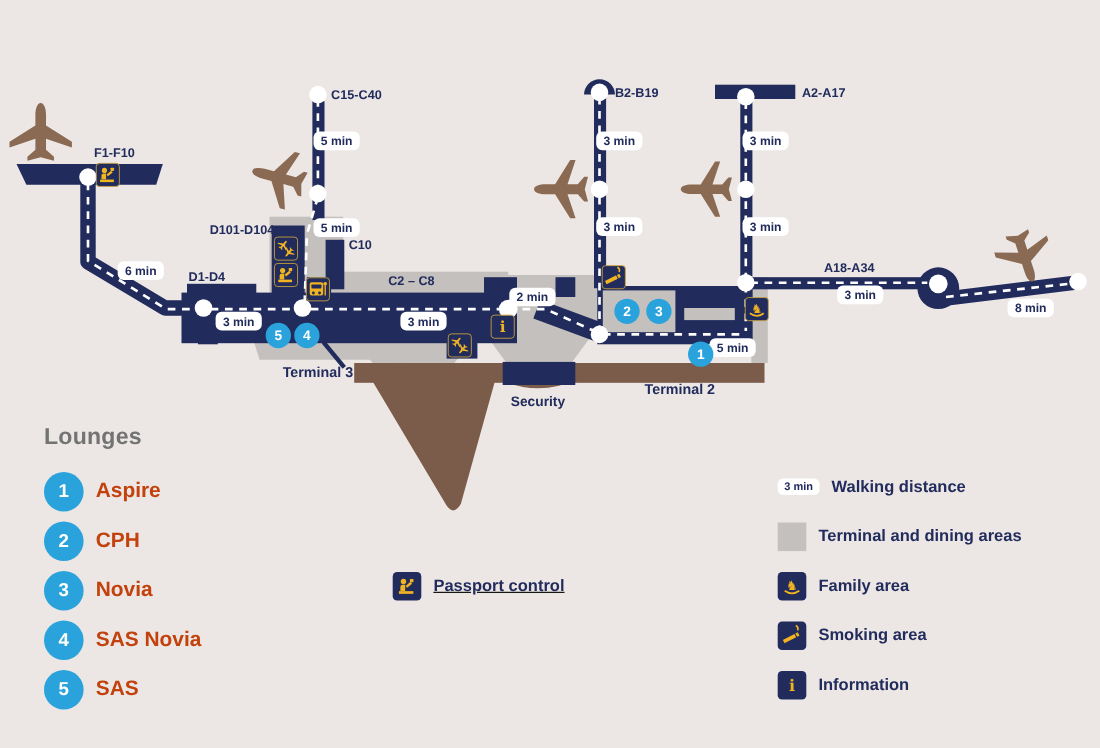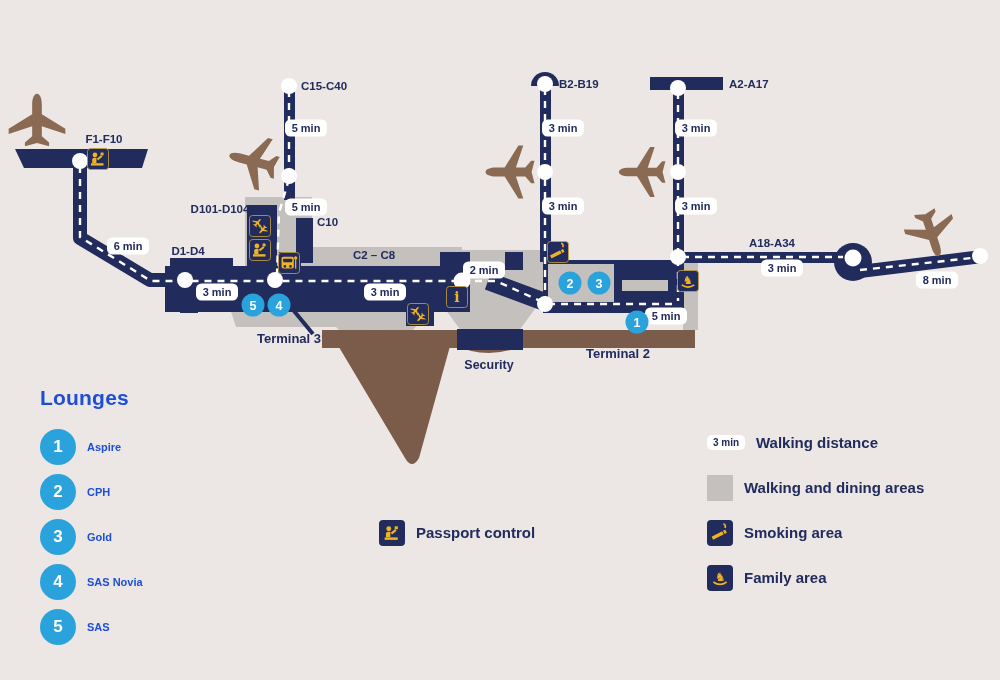--- a/index.html
+++ b/index.html
@@ -11,27 +11,27 @@
   .seclabel{font-weight:bold;font-size:12.5px;fill:#212b5c;}
   .pill rect{fill:#ffffff;}
   .pill text{font-weight:bold;font-size:11px;fill:#212b5c;text-anchor:middle;}
   .lnum-map{font-weight:bold;font-size:12.5px;fill:#ffffff;text-anchor:middle;}
   .glyph{fill:#f0b322;}
   .glyph-stroke{stroke:#f0b322;fill:none;}
   .cut{fill:#212b5c;}
   .mi-box{fill:#212b5c;stroke:#caa23c;stroke-width:0.8;}
   
   .lounges{position:absolute;left:40px;top:386px;}
-  .lounges h2{margin:0 0 14px 0;font-size:21px;font-weight:bold;color:#1d4ed8;letter-spacing:0.2px;}
+  .lounges h2{margin:0 0 14px 0;font-size:21px;font-weight:bold;color:#737373;letter-spacing:0.2px;}
   .lrow{display:flex;align-items:center;height:45px;gap:11px;}
   .lnum{width:36px;height:36px;border-radius:50%;background:#2aa3dc;color:#fff;
         font-weight:bold;font-size:17px;display:flex;align-items:center;justify-content:center;}
-  .lname{font-weight:bold;font-size:11px;color:#1d4ed8;}
+  .lname{font-weight:bold;font-size:19px;color:#c2410c;}
   .legend-col{position:absolute;display:flex;flex-direction:column;}
-  .legend-mid{left:379px;top:510px;}
+  .legend-mid{left:357px;top:510px;text-decoration:underline;}
   .legend-right{left:707px;top:420px;}
   .legrow{display:flex;align-items:center;height:45px;gap:11px;}
   .legrow .lab{font-weight:bold;font-size:15px;color:#212b5c;}
   .tile{width:26px;height:26px;border-radius:4px;background:#212b5c;flex:0 0 auto;
         display:flex;align-items:center;justify-content:center;}
   .swatch{width:26px;height:26px;background:#c4c0be;flex:0 0 auto;}
   .minipill{min-width:32px;height:15px;background:#fff;border-radius:5px;color:#212b5c;
         font-weight:bold;font-size:10px;display:flex;align-items:center;justify-content:center;
         padding:0 3px;flex:0 0 auto;}
 </style>
@@ -303,21 +303,21 @@
   <div class="lrow">
     <span class="lnum">1</span>
     <span class="lname">Aspire</span>
   </div>
   <div class="lrow">
     <span class="lnum">2</span>
     <span class="lname">CPH</span>
   </div>
   <div class="lrow">
     <span class="lnum">3</span>
-    <span class="lname">Gold</span>
+    <span class="lname">Novia</span>
   </div>
   <div class="lrow">
     <span class="lnum">4</span>
     <span class="lname">SAS Novia</span>
   </div>
   <div class="lrow">
     <span class="lnum">5</span>
     <span class="lname">SAS</span>
   </div>
 </div>
@@ -335,33 +335,41 @@
 </div>
 
 
 <div class="legend-col legend-right">
   <div class="legrow">
     <span class="minipill">3 min</span>
     <span class="lab">Walking distance</span>
   </div>
   <div class="legrow">
     <span class="swatch"></span>
-    <span class="lab">Walking and dining areas</span>
+    <span class="lab">Terminal and dining areas</span>
+  </div>
+  <div class="legrow">
+    <span class="tile">
+      <svg width="22" height="22" viewBox="0 0 24 24">
+            <use href="#ic-family"></use>
+          </svg>
+        </span>
+    <span class="lab">Family area</span>
   </div>
   <div class="legrow">
     <span class="tile">
       <svg width="22" height="22" viewBox="0 0 24 24">
             <use href="#ic-smoking"></use>
           </svg>
         </span>
     <span class="lab">Smoking area</span>
   </div>
   <div class="legrow">
     <span class="tile">
       <svg width="22" height="22" viewBox="0 0 24 24">
-            <use href="#ic-family"></use>
+            <use href="#ic-info"></use>
           </svg>
         </span>
-    <span class="lab">Family area</span>
+    <span class="lab">Information</span>
   </div>
 </div>
 
 </div>
 
 </body></html>

